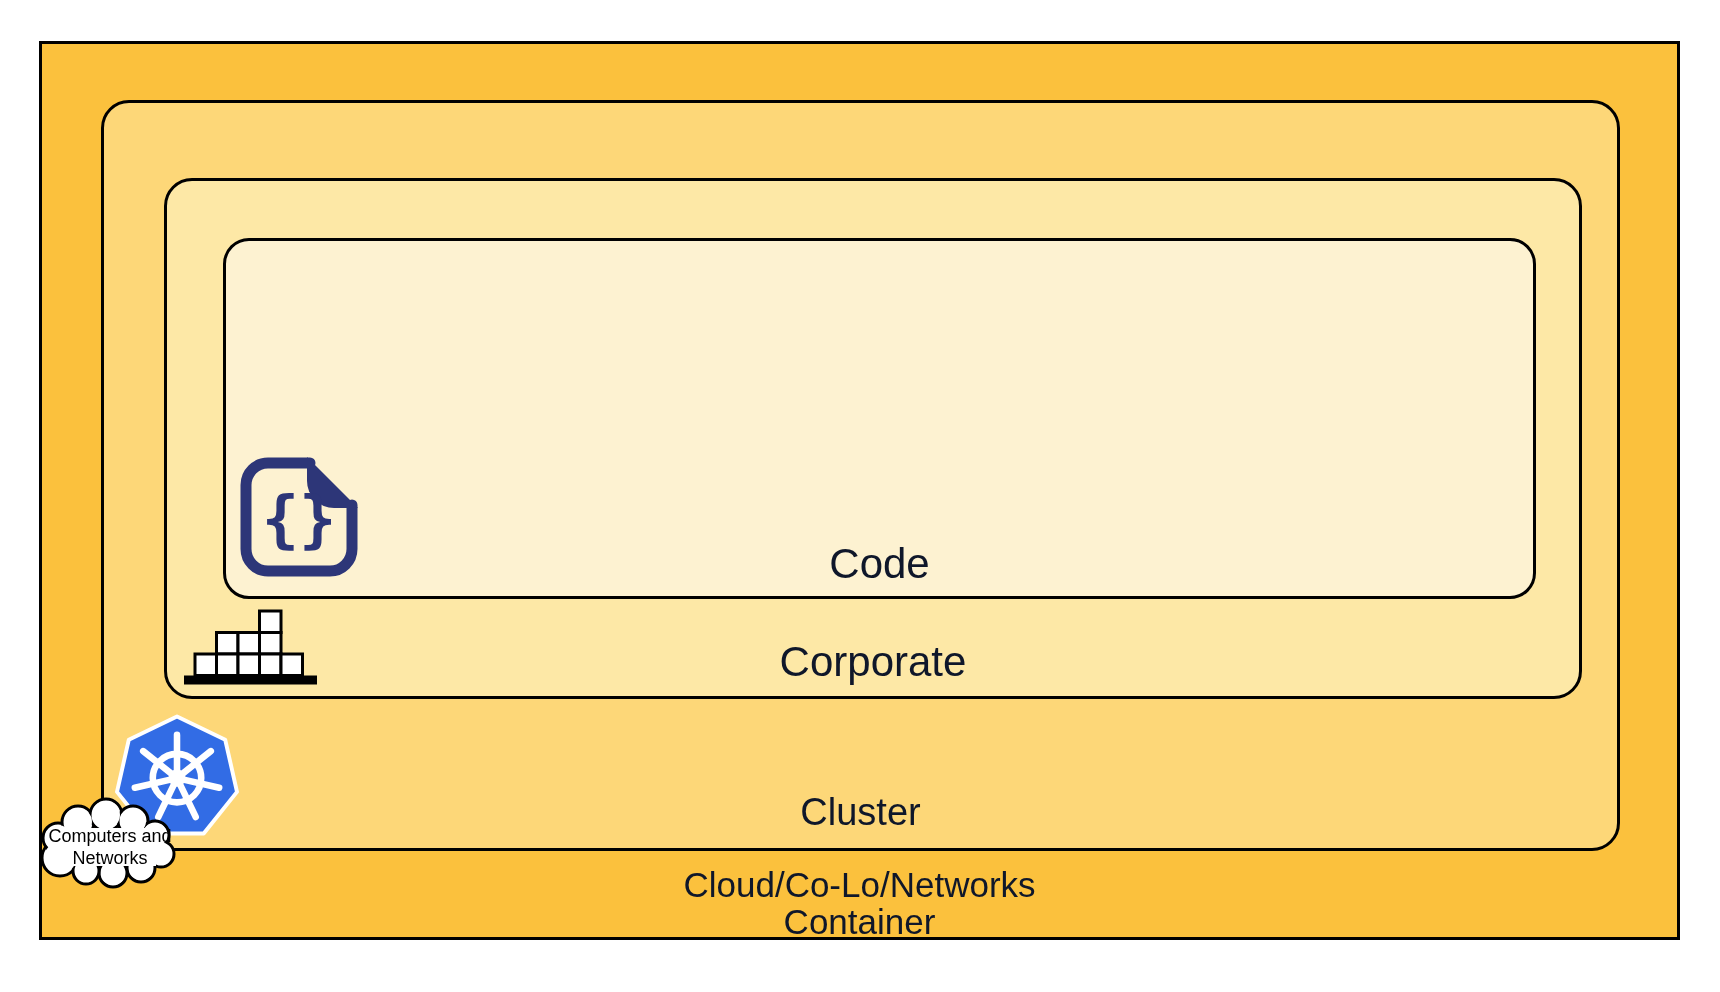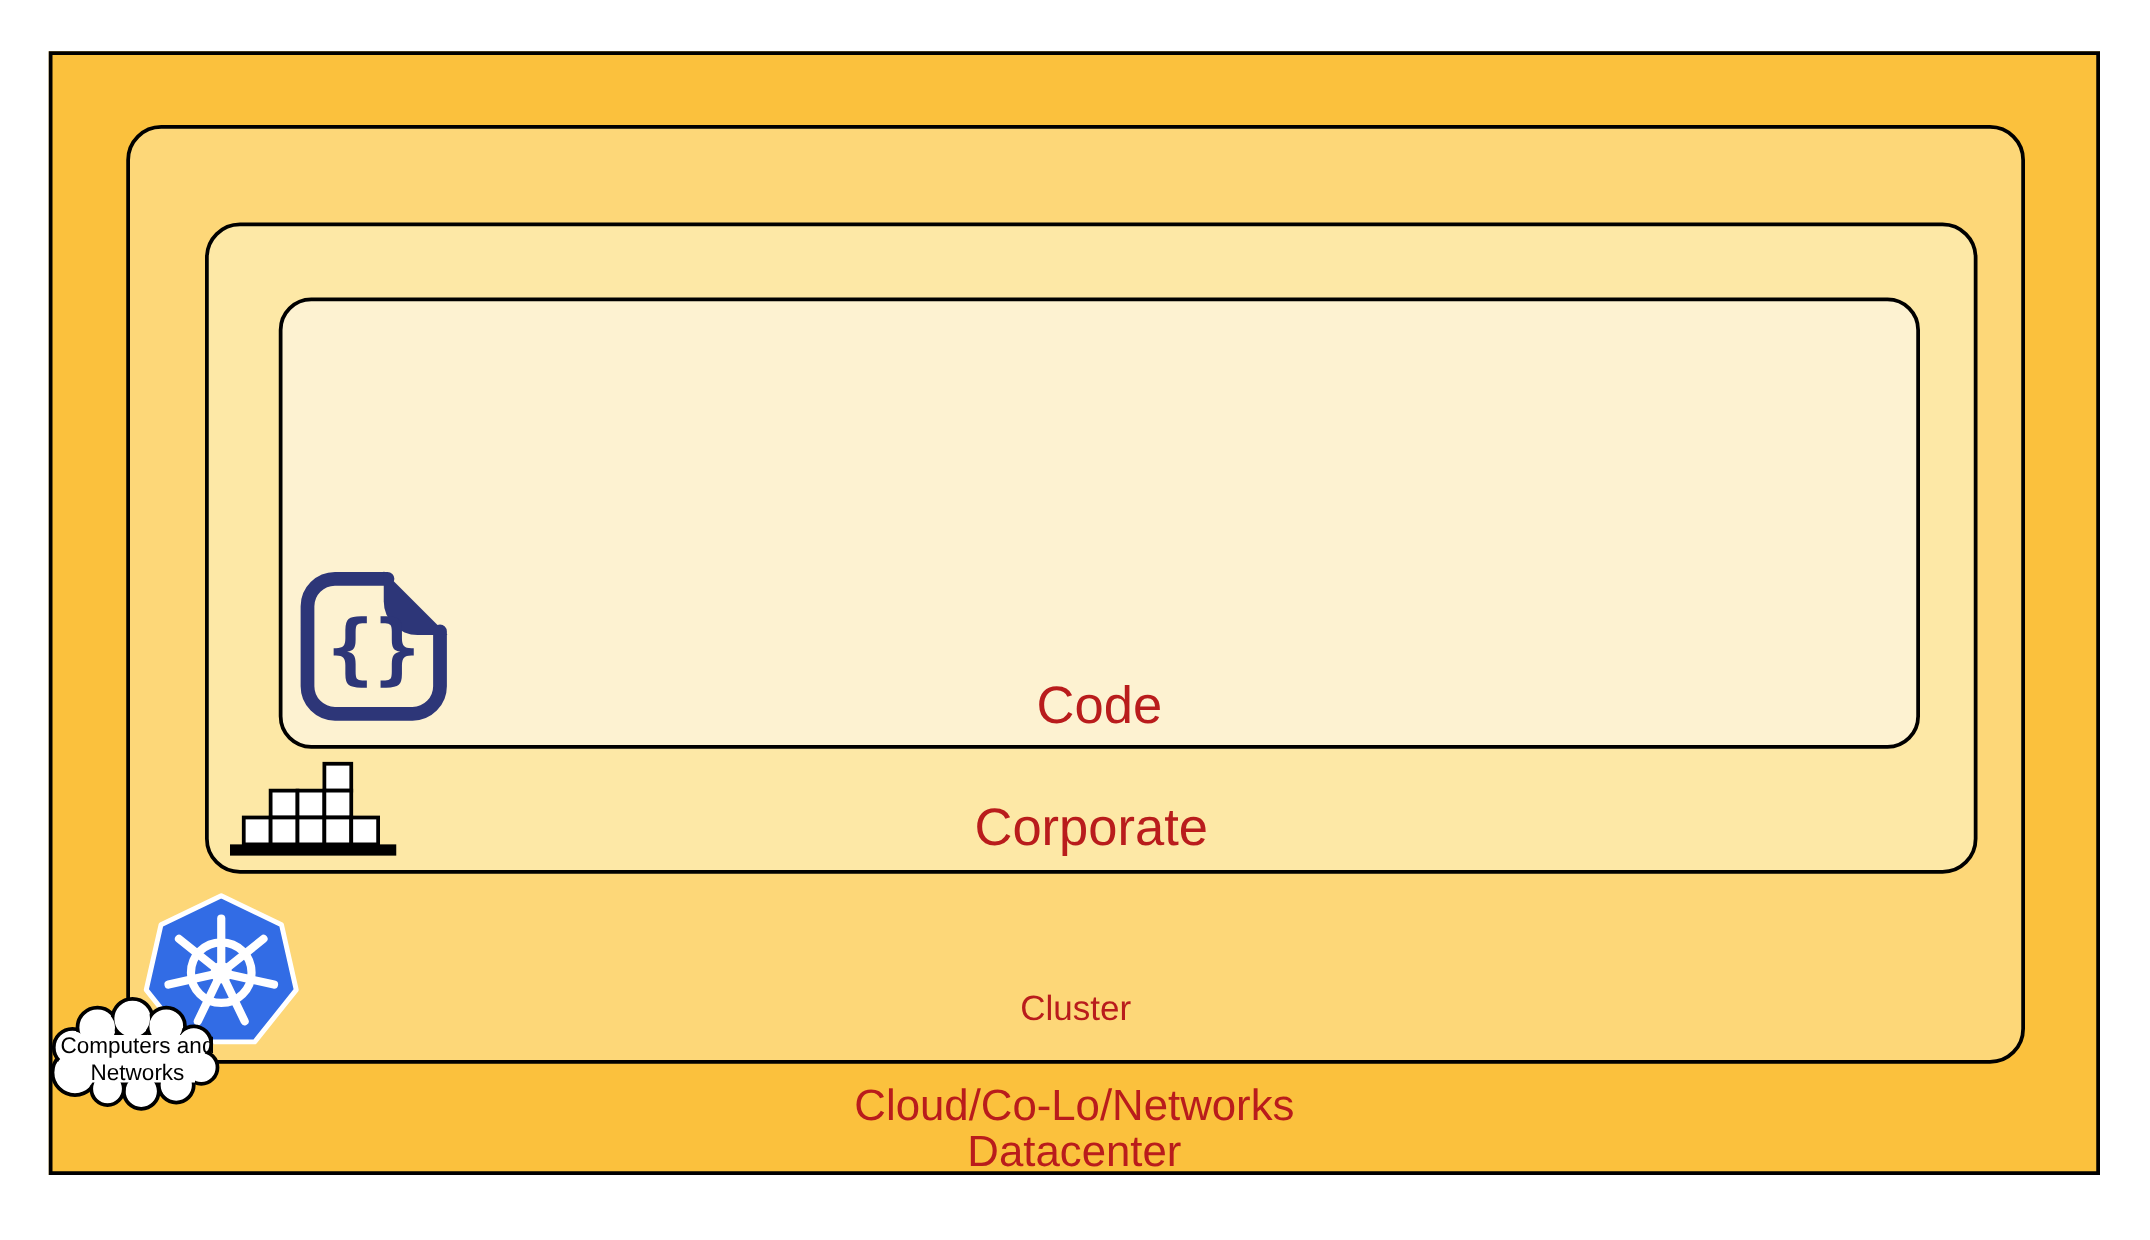--- a/index.html
+++ b/index.html
@@ -8,24 +8,24 @@
     width:1720px;height:992px;
     font-family:"Liberation Sans",sans-serif;
     background:#ffffff;
     overflow:hidden;
   }
   .box{position:absolute;border:3px solid #000;box-sizing:border-box;}
   .box-datacenter{left:39px;top:41px;width:1641px;height:899px;background:#FBC13D;border-radius:0;}
   .box-cluster{left:101px;top:100px;width:1519px;height:751px;background:#FDD778;border-radius:28px;}
   .box-container{left:164px;top:178px;width:1418px;height:521px;background:#FDE8A6;border-radius:28px;}
   .box-code{left:223px;top:238px;width:1313px;height:361px;background:#FDF2D1;border-radius:26px;}
-  .label{position:absolute;text-align:center;color:#b91c1c;}
+  .label{position:absolute;text-align:center;color:#0f172a;}
   .label-code{left:223px;width:1313px;top:540px;font-size:42px;}
   .label-container{left:164px;width:1418px;top:638px;font-size:42px;}
-  .label-cluster{left:101px;width:1519px;top:791px;font-size:28px;}
+  .label-cluster{left:101px;width:1519px;top:791px;font-size:38px;}
   .label-datacenter{left:39px;width:1641px;top:866px;font-size:35px;line-height:37px;}
   .icon{position:absolute;}
   .icon-codefile{left:238px;top:455px;width:122px;height:124px;}
   .icon-containers{left:184px;top:609px;width:133px;height:76px;}
   .icon-k8s{left:108px;top:710px;width:138px;height:131px;}
   .icon-cloud{left:36px;top:798px;width:150px;height:98px;z-index:5;text-decoration:underline;}
   svg{display:block;overflow:visible;}
 </style>
 </head>
 <body>
@@ -35,21 +35,21 @@
   <div class="box box-datacenter"></div>
   <div class="box box-cluster"></div>
   <div class="box box-container"></div>
   <div class="box box-code"></div>
 
   <div class="label label-code">Code</div>
   <div class="label label-container">Corporate</div>
   <div class="label label-cluster">Cluster</div>
   <div class="label label-datacenter">
     <div>Cloud/Co-Lo/Networks</div>
-    <div>Datacenter</div>
+    <div>Container</div>
   </div>
 
   <div class="icon icon-codefile">
     <svg width="122" height="124" viewBox="0 0 122 124">
       <path d="M72 8 H30 A22 22 0 0 0 8 30 V94 A22 22 0 0 0 30 116 H92 A22 22 0 0 0 114 94 V50" fill="none" stroke="#2D3678" stroke-width="11" stroke-linecap="round" stroke-linejoin="round"></path>
       <path d="M69 2 L120 53 L96 53 A27 27 0 0 1 69 26 Z" fill="#2D3678"></path>
       <text x="61" y="85" text-anchor="middle" font-family="DejaVu Sans Mono, monospace" font-weight="bold" font-size="62" fill="#2D3678">{}</text>
     </svg>
   </div>
 

